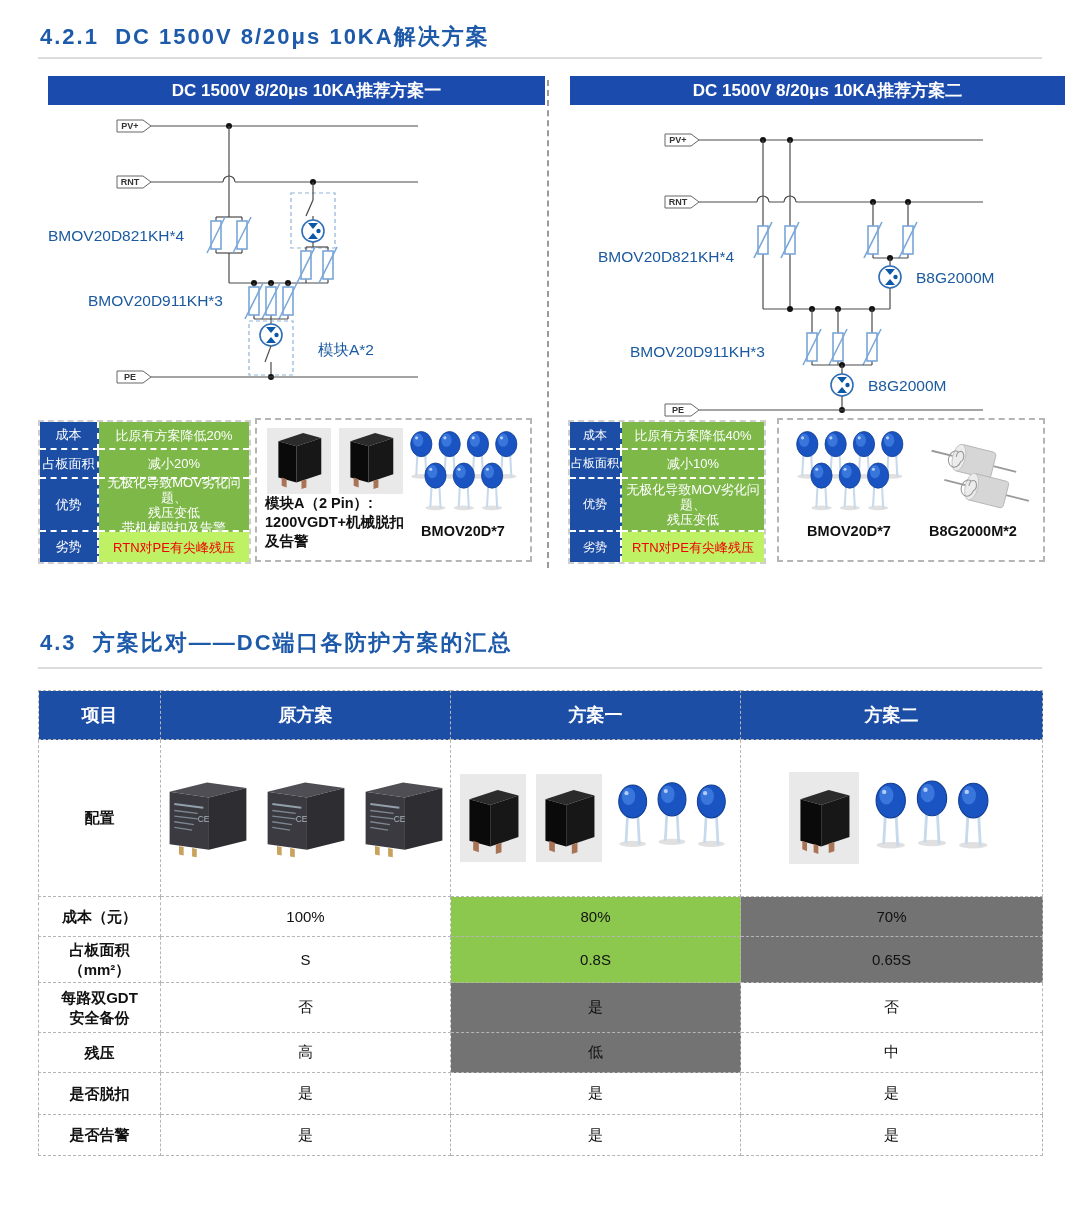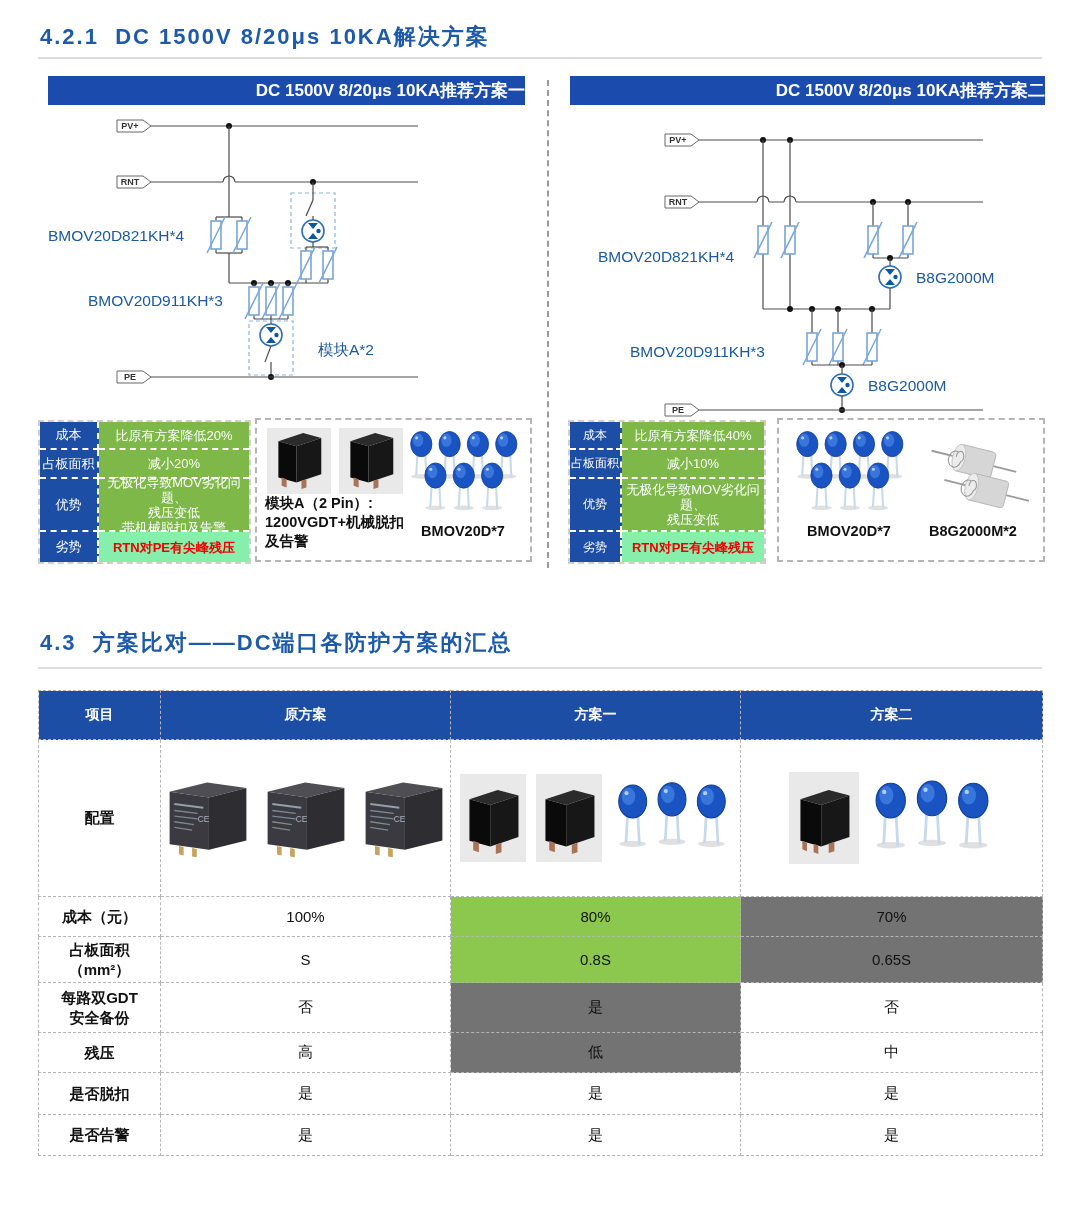--- a/index.html
+++ b/index.html
@@ -1,41 +1,41 @@
 <!DOCTYPE html>
 <html><head>
 <meta charset="utf-8">
 <style>
   html,body{margin:0;padding:0;background:#fff;}
   body{width:1080px;height:1209px;position:relative;font-family:"Liberation Sans","DejaVu Sans",sans-serif;color:#111;}
   .abs{position:absolute;}
   .pre{white-space:pre-line;}
   .section-title{position:absolute;left:40px;color:#1d5aa9;font-weight:bold;font-size:22px;letter-spacing:2px;white-space:pre;}
   .rule{position:absolute;left:38px;width:1004px;height:2px;background:#dcdcdc;}
-  .panel-header{position:absolute;height:29px;background:#1b4bad;color:#fff;font-size:17px;font-weight:bold;text-align:right;line-height:29px;}
+  .panel-header{position:absolute;height:29px;background:#1b4bad;color:#fff;font-size:17px;font-weight:bold;text-align:center;line-height:29px;padding-left:20px;}
   .vdivider{position:absolute;left:547px;top:80px;height:488px;border-left:2px dashed #9a9a9a;}
   svg text{font-family:"Liberation Sans","DejaVu Sans",sans-serif;}
   .dlabel{fill:#1c5aa0;font-size:15.5px;}
   .tagtext{fill:#333;font-size:9px;font-weight:bold;}
   .wire{stroke:#4a4a4a;stroke-width:1.2;fill:none;}
   .dot{fill:#111;}
   .dashbox{fill:none;stroke:#8fb3d9;stroke-width:1.2;stroke-dasharray:4 3;}
   
   .mini{position:absolute;display:grid;border:2px dashed #cfcfcf;}
   .mini .lab{background:#1d4ea5;color:#fff;display:flex;align-items:center;justify-content:center;font-size:13px;border-right:2px dashed #fff;border-bottom:2px dashed #fff;}
   .mini .val{background:#7db848;color:#fff;display:flex;align-items:center;justify-content:center;font-size:13px;text-align:center;line-height:15px;border-bottom:2px dashed #fff;}
   .mini .last{border-bottom:none;}
-  .mini .bad{background:#86efac;color:#f00000;font-weight:bold;}
+  .mini .bad{background:#bef264;color:#f00000;font-weight:normal;}
   
   .pbox{position:absolute;border:2px dashed #b5b5b5;display:flex;align-items:stretch;justify-content:space-around;padding:6px 8px;box-sizing:border-box;}
   .pcol{display:flex;flex-direction:column;align-items:center;}
   .pcap{font-size:14.5px;font-weight:bold;color:#111;line-height:1.3;}
   
   table.cmp{position:absolute;left:38px;top:690px;width:1004px;border-collapse:collapse;table-layout:fixed;}
-  table.cmp th{background:#1d4ea5;color:#fff;font-size:14px;font-weight:bold;height:46px;border:1px dashed #b5b5b5;border-left:1px dashed rgba(255,255,255,.75);}
+  table.cmp th{background:#1d4ea5;color:#fff;font-size:18px;font-weight:bold;height:46px;border:1px dashed #b5b5b5;border-left:1px dashed rgba(255,255,255,.75);}
   table.cmp th:first-child{border-left:1px dashed #b5b5b5;}
   table.cmp td{border:1px dashed #b5b5b5;text-align:center;font-size:15px;color:#111;padding:2px;}
   table.cmp td.rowlab{font-weight:bold;line-height:1.3;}
   td.lg{background:#8cc84d;}
   td.dg{background:#737373;}
   .imgcell{display:flex;align-items:center;justify-content:center;gap:10px;}
   .photobg{background:#e9e9e9;display:flex;align-items:flex-end;justify-content:center;}
 </style>
 </head>
 <body>

